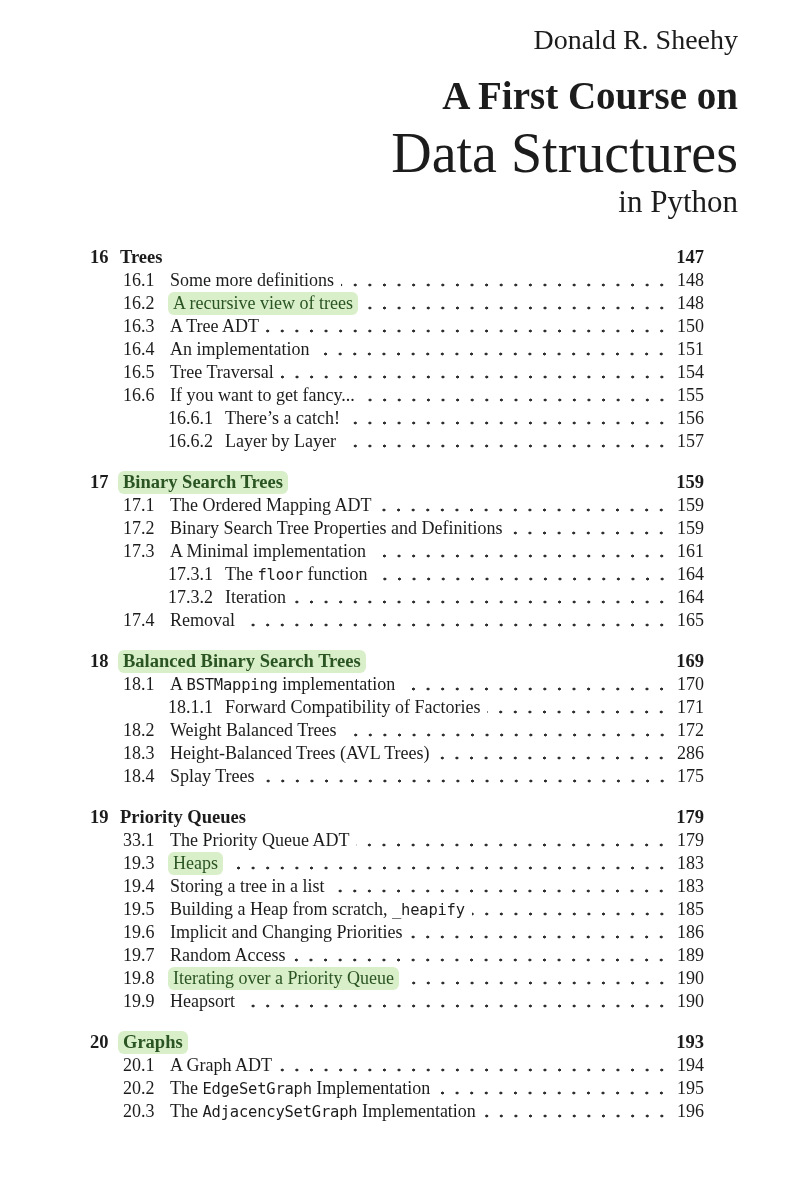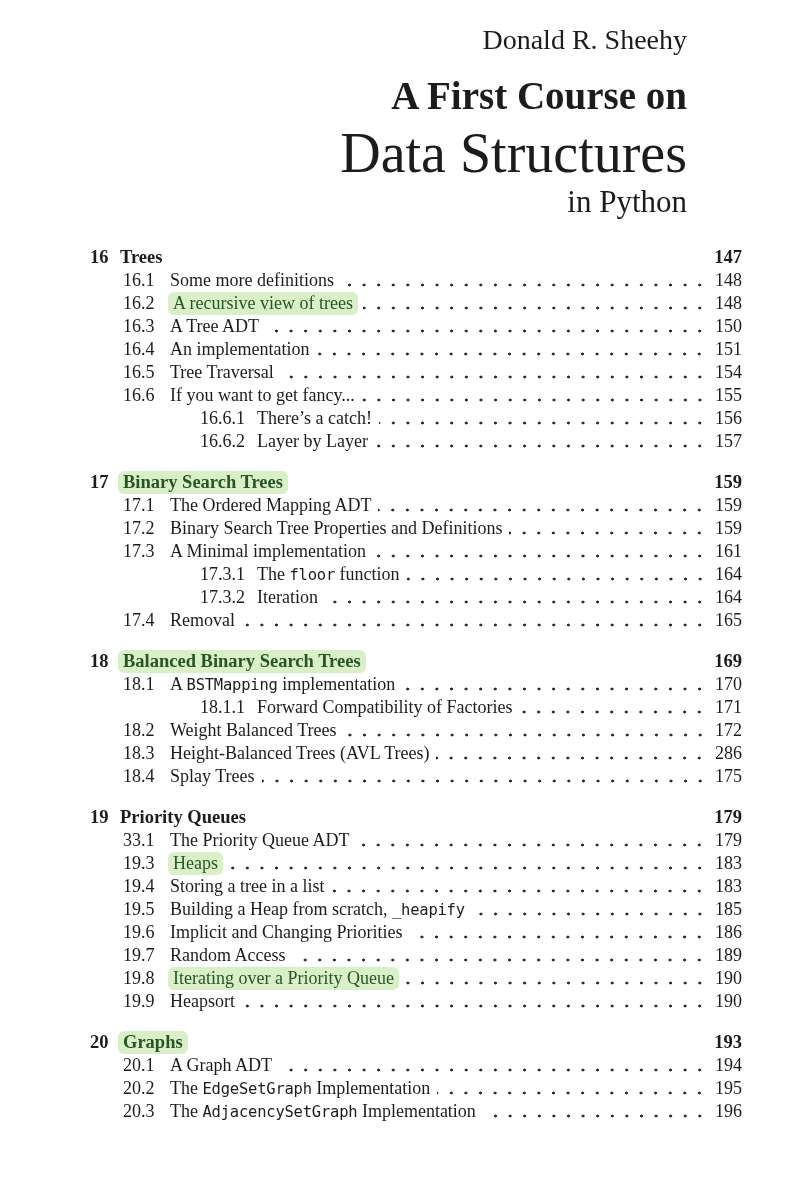--- a/index.html
+++ b/index.html
@@ -6,43 +6,43 @@
   body {
     width: 802px; height: 1200px;
     background: #ffffff;
     overflow: hidden;
     font-family: "Liberation Serif", "DejaVu Serif", serif;
     color: var(--ink, #1c1c1c);
   }
   .page { width: 802px; height: 1200px; position: relative; }
 
   
-  .header { text-align: right; padding: 24px 115px 0 0; }
+  .header { text-align: right; padding: 24px 64px 0 0; }
   .author   { font-size: 28px; line-height: 32px; }
   .title1   { font-size: 39px; line-height: 44px; font-weight: bold; margin-top: 18px; }
   .title2   { font-size: 56px; line-height: 62px; margin-top: 4px; }
   .subtitle { font-size: 31px; line-height: 36px; }
 
   
-  .toc { padding: 26px 60px 0 90px; }
+  .toc { padding: 26px 98px 0 90px; }
   .chapter-block + .chapter-block { margin-top: 18px; }
 
   .row {
     display: flex;
     font-size: 18px;
     line-height: 23px;
     height: 23px;
     white-space: nowrap;
   }
   .row.chapter { font-weight: bold; font-size: 18.5px; }
 
   .num { flex: 0 0 auto; }
   .chapter .num { width: 30px; }
   .lvl1 .num { margin-left: 33px; width: 47px; }
-  .lvl2 .num { margin-left: 110px; width: 57px; }
+  .lvl2 .num { margin-left: 78px; width: 57px; }
 
   .title { flex: 0 0 auto; }
   .hl {
     background: var(--hl-bg, #d9efc9);
     color: var(--hl-ink, #2b5423);
     padding: 1px 5px 2px 5px;
     margin: -1px -2px;
     border-radius: 6px;
   }
 

